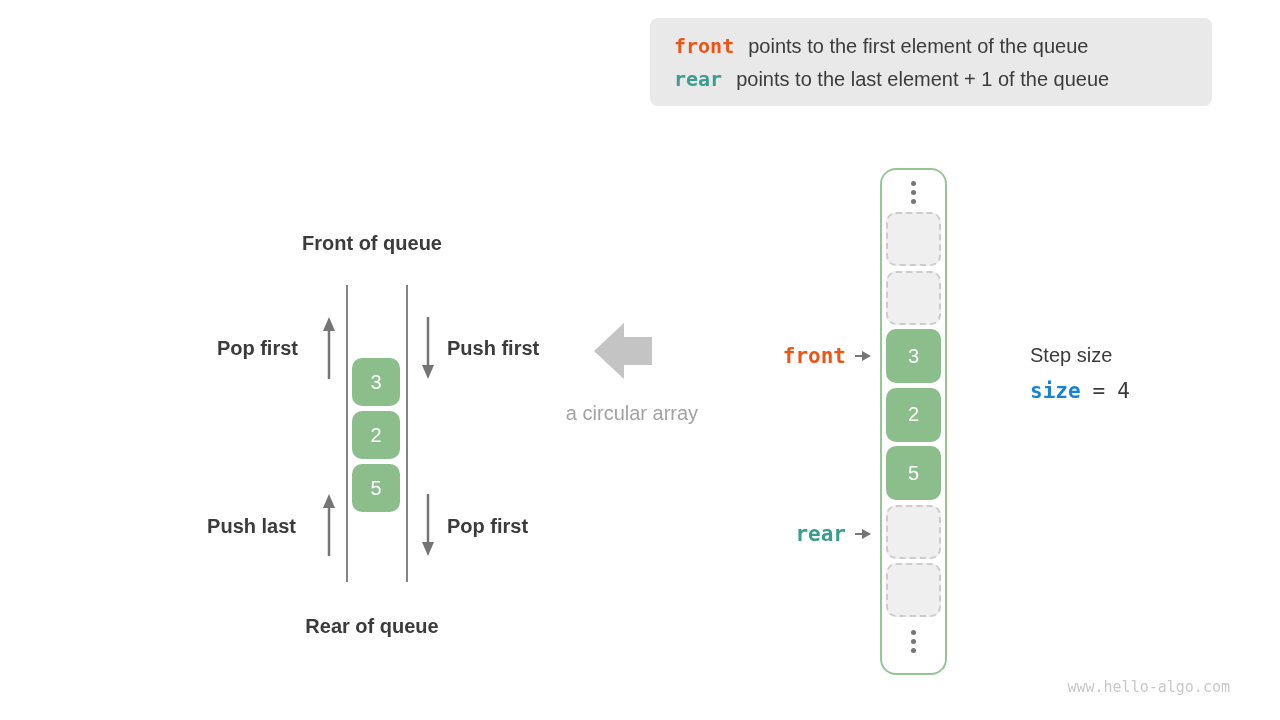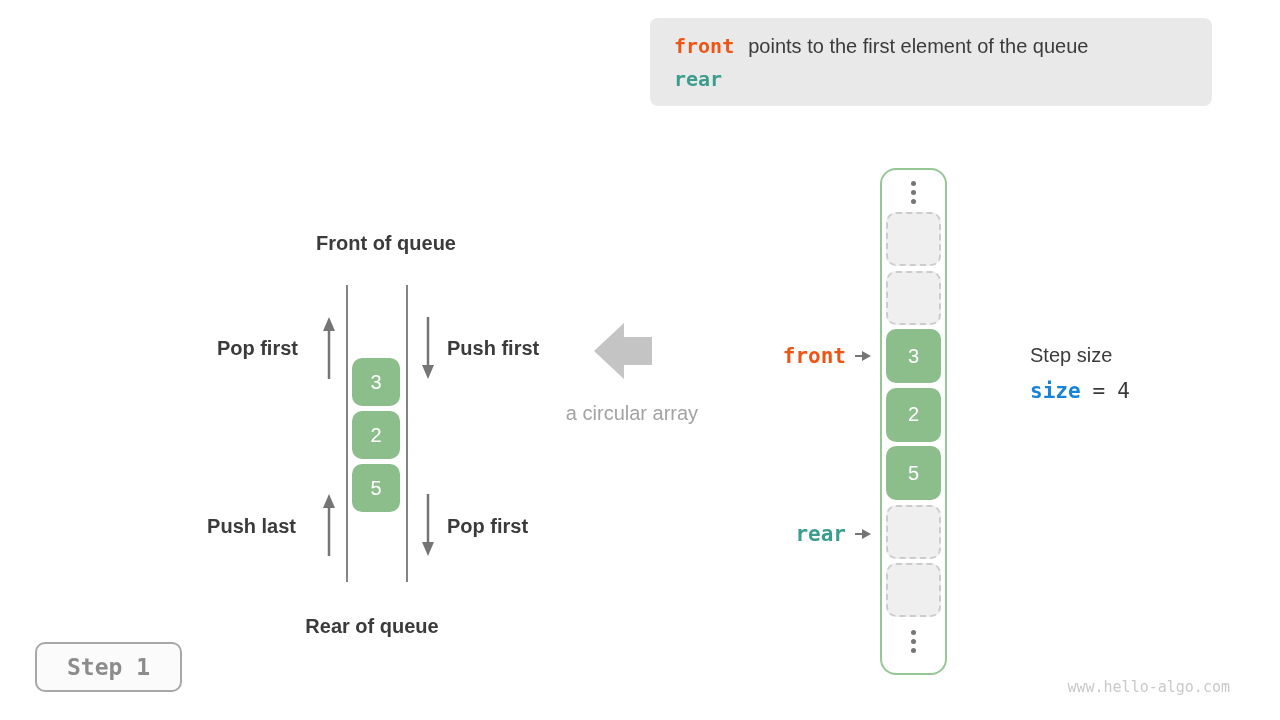--- a/index.html
+++ b/index.html
@@ -89,25 +89,26 @@
 
 <div id="canvas">
 
   <div class="legend-box">
     <div class="legend-line">
       <span class="keyword kw-front">front</span>
       <span>points to the first element of the queue</span>
     </div>
     <div class="legend-line">
       <span class="keyword kw-rear">rear</span>
-    </div>
-  </div>
-
-
-  <div class="diagram-title" style="left:266px;top:232px;">Front of queue</div>
+      <span>points to the last element + 1 of the queue</span>
+    </div>
+  </div>
+
+
+  <div class="diagram-title" style="left:252px;top:232px;">Front of queue</div>
   <div class="diagram-title" style="left:252px;top:615px;">Rear of queue</div>
 
   <div class="wall" style="left:346px;top:285px;height:297px;"></div>
   <div class="wall" style="left:406px;top:285px;height:297px;"></div>
 
   <div class="queue-cells">
       <div class="qcell">3</div>
       <div class="qcell">2</div>
       <div class="qcell">5</div>
     </div>
@@ -192,19 +193,16 @@
     </span>
   </div>
 
   <div class="qsize-label">Step size</div>
   <div class="qsize-line">
     <span class="var">size</span>
     <span>=</span>
     <span>4</span>
   </div>
 
-  <div class="step-badge">
-    <span>Step 1</span>
-  </div>
 
   <div class="watermark">www.hello-algo.com</div>
 
 </div>
 
 </body></html>

